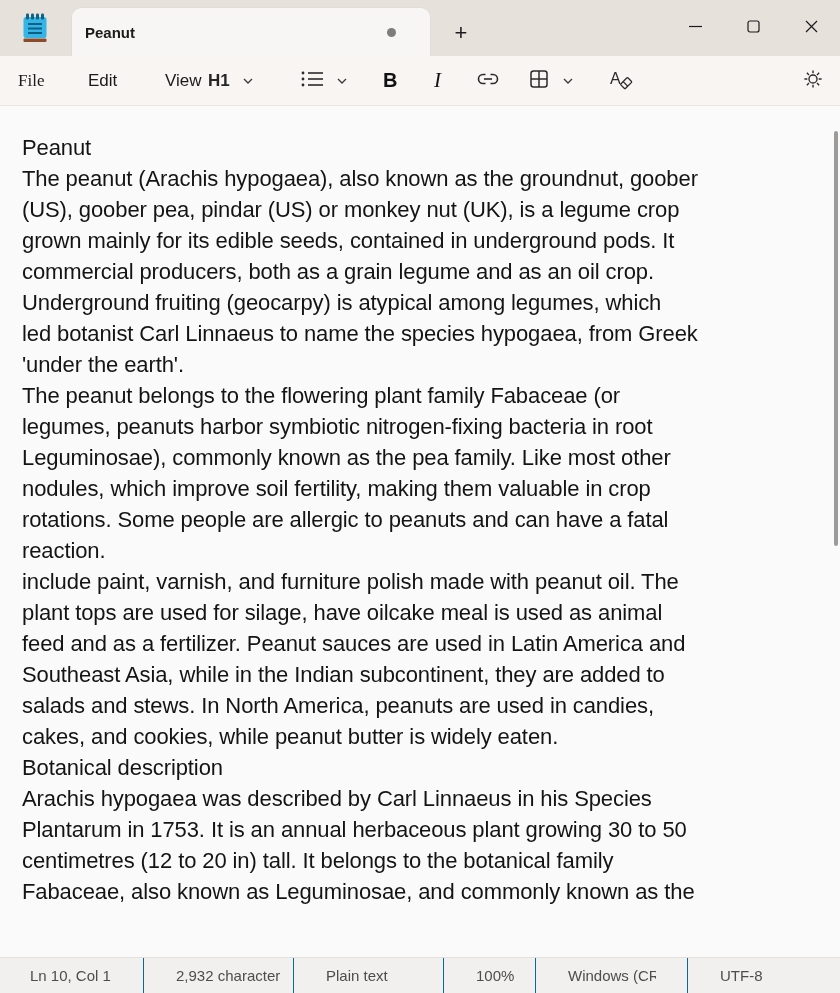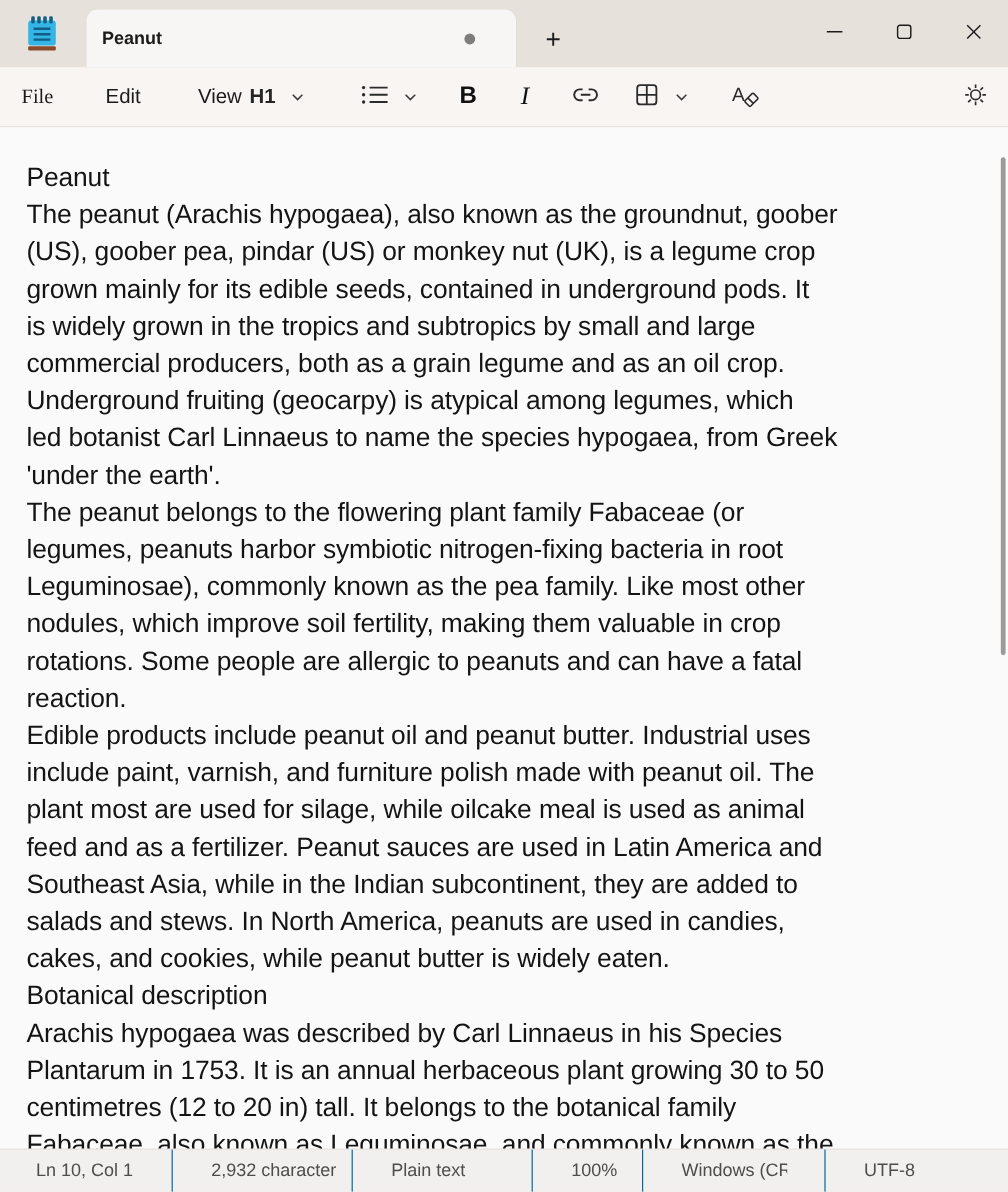--- a/index.html
+++ b/index.html
@@ -221,34 +221,32 @@
       </span>
     </button>
   </div>
 
   <div class="editor">
     <div class="editor-text">
         <div class="tline">Peanut</div>
         <div class="tline">The peanut (Arachis hypogaea), also known as the groundnut, goober</div>
         <div class="tline">(US), goober pea, pindar (US) or monkey nut (UK), is a legume crop</div>
         <div class="tline">grown mainly for its edible seeds, contained in underground pods. It</div>
-        <div class="tline">is widely grown in the tropics and subtropics by small and large</div>
         <div class="tline">commercial producers, both as a grain legume and as an oil crop.</div>
         <div class="tline">Underground fruiting (geocarpy) is atypical among legumes, which</div>
         <div class="tline">led botanist Carl Linnaeus to name the species hypogaea, from Greek</div>
         <div class="tline">'under the earth'.</div>
         <div class="tline">The peanut belongs to the flowering plant family Fabaceae (or</div>
         <div class="tline">legumes, peanuts harbor symbiotic nitrogen-fixing bacteria in root</div>
         <div class="tline">Leguminosae), commonly known as the pea family. Like most other</div>
         <div class="tline">nodules, which improve soil fertility, making them valuable in crop</div>
         <div class="tline">rotations. Some people are allergic to peanuts and can have a fatal</div>
         <div class="tline">reaction.</div>
-        <div class="tline">Edible products include peanut oil and peanut butter. Industrial uses</div>
         <div class="tline">include paint, varnish, and furniture polish made with peanut oil. The</div>
-        <div class="tline">plant most are used for silage, while oilcake meal is used as animal</div>
+        <div class="tline">plant tops are used for silage, have oilcake meal is used as animal</div>
         <div class="tline">feed and as a fertilizer. Peanut sauces are used in Latin America and</div>
         <div class="tline">Southeast Asia, while in the Indian subcontinent, they are added to</div>
         <div class="tline">salads and stews. In North America, peanuts are used in candies,</div>
         <div class="tline">cakes, and cookies, while peanut butter is widely eaten.</div>
         <div class="tline">Botanical description</div>
         <div class="tline">Arachis hypogaea was described by Carl Linnaeus in his Species</div>
         <div class="tline">Plantarum in 1753. It is an annual herbaceous plant growing 30 to 50</div>
         <div class="tline">centimetres (12 to 20 in) tall. It belongs to the botanical family</div>
         <div class="tline">Fabaceae, also known as Leguminosae, and commonly known as the</div>
       </div>

